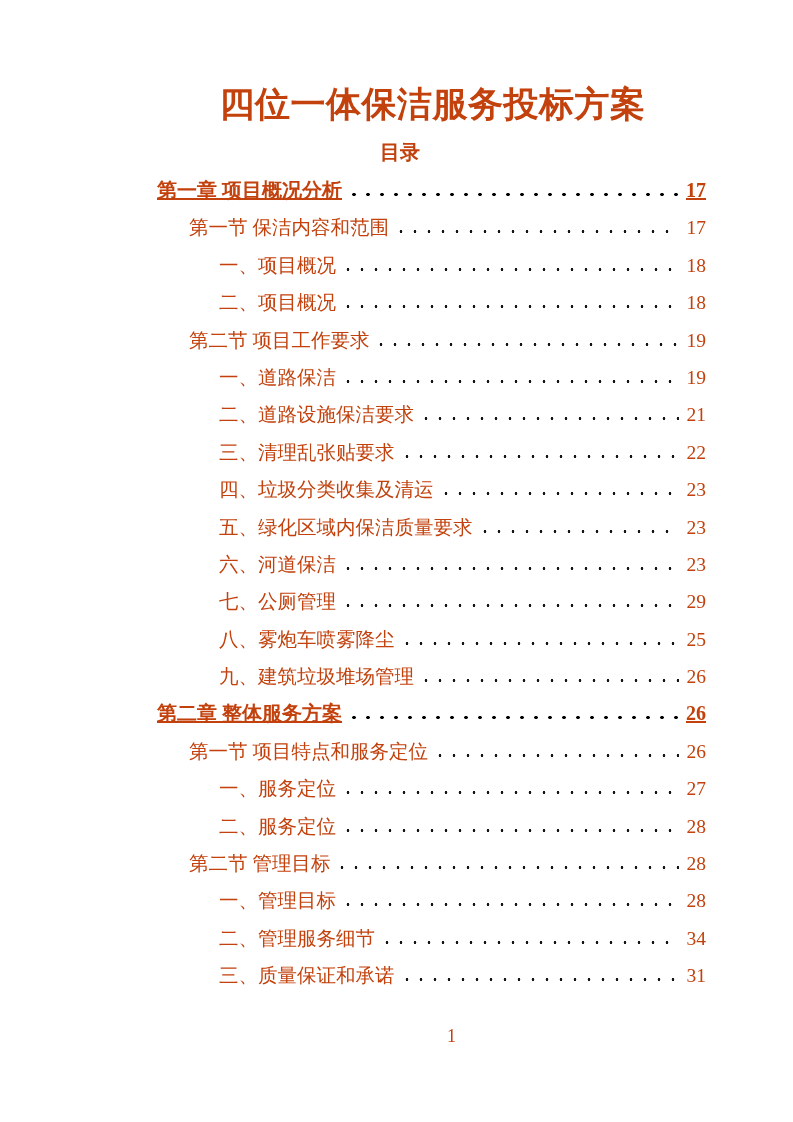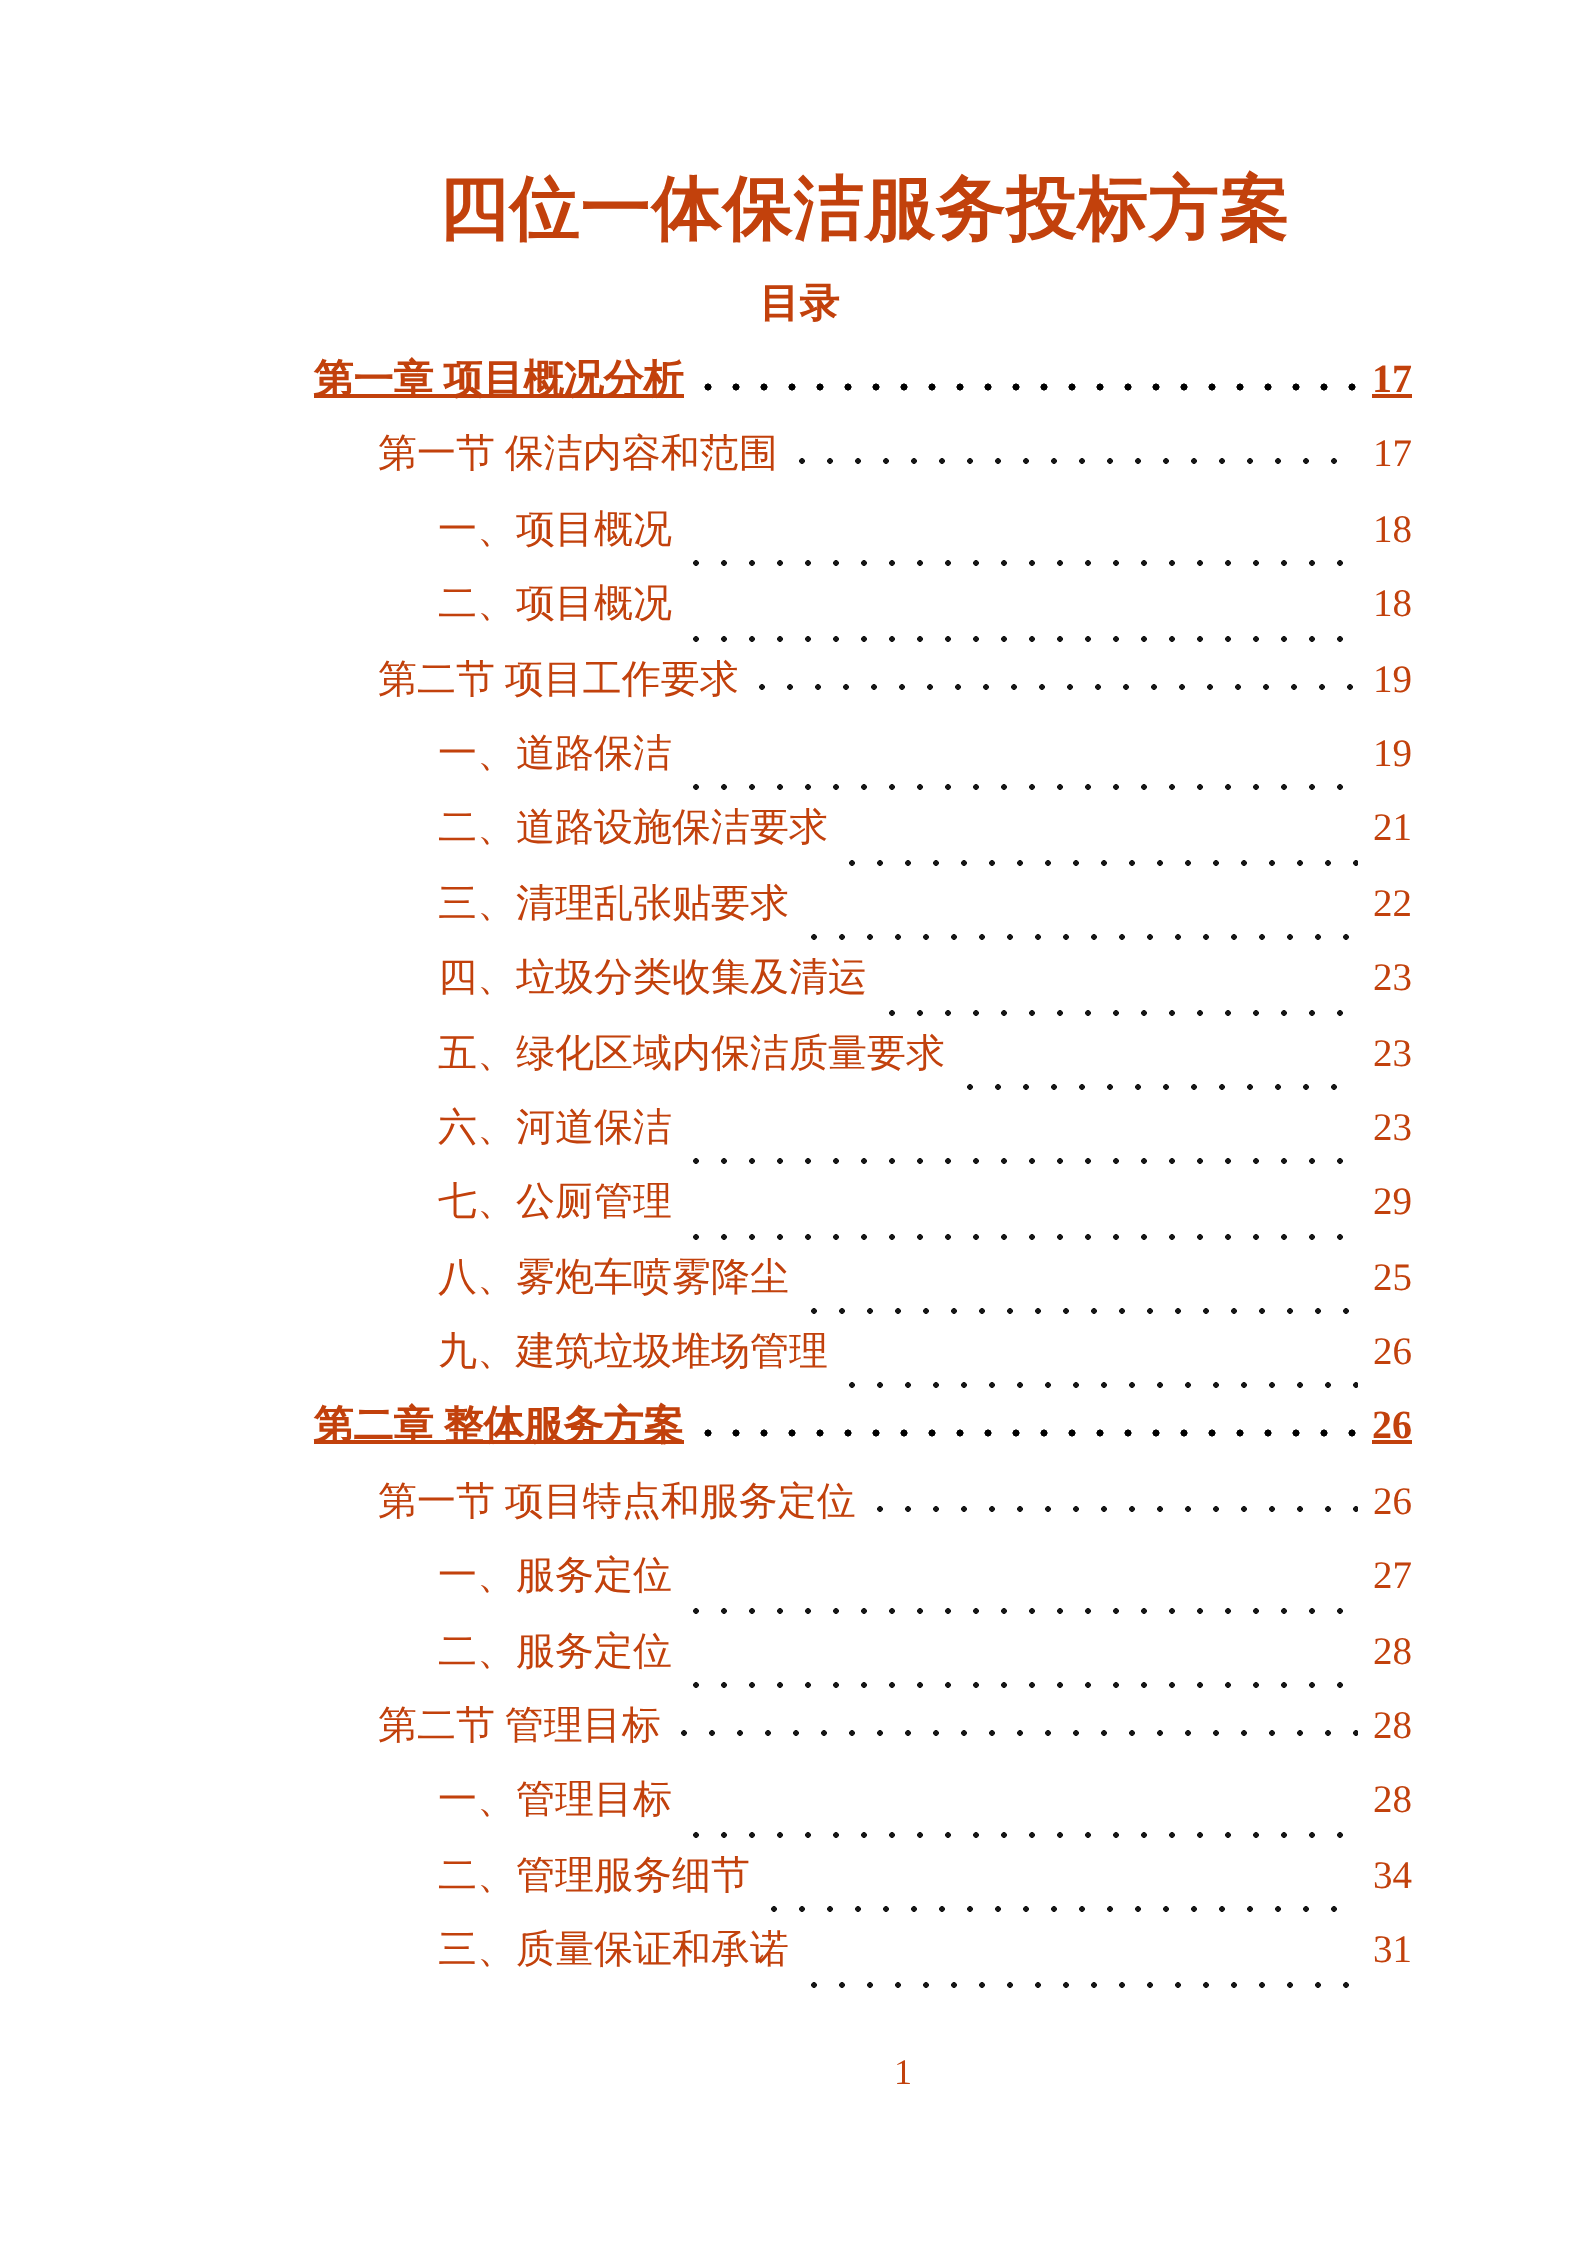--- a/index.html
+++ b/index.html
@@ -45,21 +45,21 @@
     line-height: 37.4px;
     font-size: 19.5px;
     white-space: nowrap;
   }
   .toc-row.chapter {
     font-weight: bold;
     font-size: 20px;
     text-decoration: underline;
   }
   .toc-row.section { padding-left: 32px; }
-  .toc-row.item    { padding-left: 62px; align-items: flex-end; }
+  .toc-row.item    { padding-left: 62px; }
   .leader {
     flex: 1;
     height: 5px;
     margin: 0 8px 0 10px;
     background-image: radial-gradient(circle at 2px 2.5px, #161616 1.3px, rgba(0,0,0,0) 1.55px);
     background-size: 14px 5px;
     background-repeat: repeat-x;
     background-position: left bottom;
   }
   .toc-row.chapter .leader {

